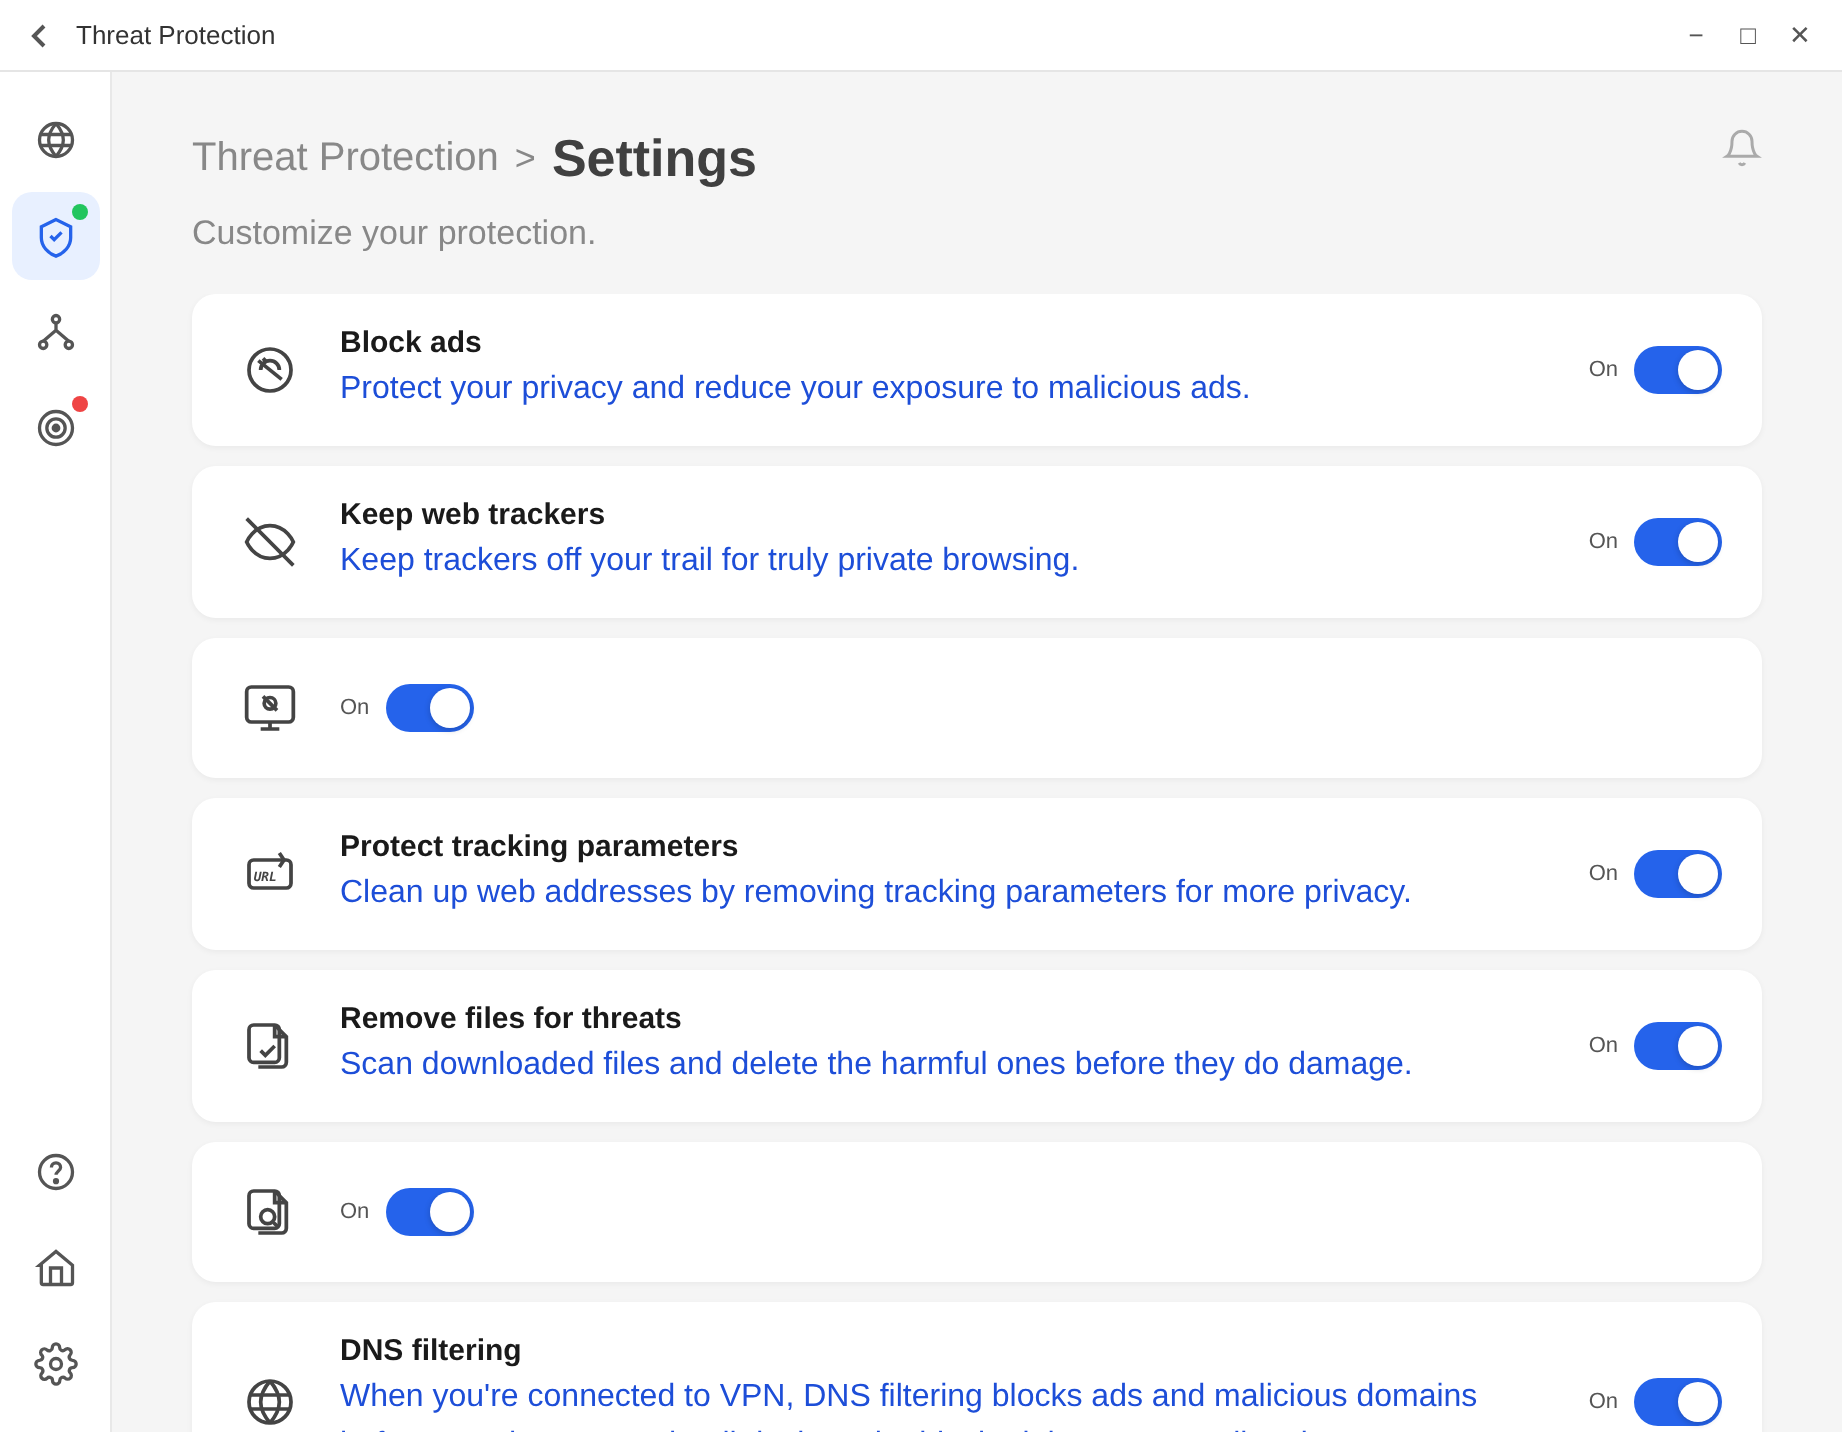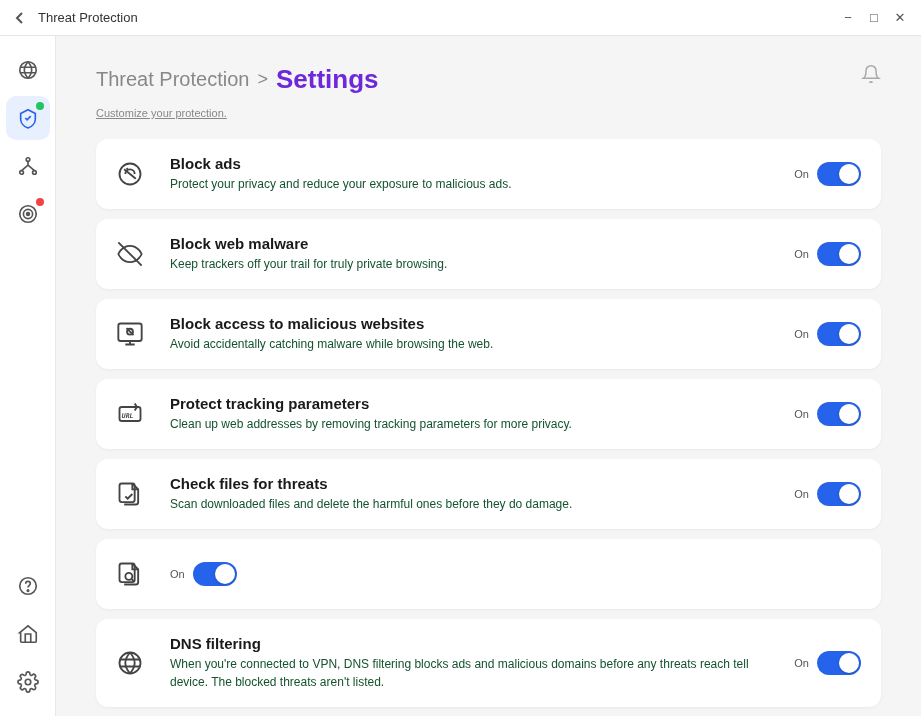--- a/index.html
+++ b/index.html
@@ -128,28 +128,27 @@
       color: #888;
       font-weight: 400;
     }
     .breadcrumb-chevron {
       font-size: 18px;
       color: #888;
     }
     .breadcrumb-current {
       font-size: 26px;
       font-weight: 700;
-      color: #6d28d9;
+      color: #404040;
     }
     .content-subtitle {
-      font-size: 11px;
+      font-size: 17px;
       color: #888;
       padding: 0 40px 20px 40px;
       flex-shrink: 0;
-      text-decoration: underline;
     }
     .notification-icon-top {
       color: #aaa;
       font-size: 18px;
       cursor: pointer;
     }
 
     
     .settings-list {
       flex: 1;
@@ -170,41 +169,41 @@
       display: flex;
       align-items: center;
       gap: 16px;
       box-shadow: 0 1px 3px rgba(0,0,0,0.05);
     }
     .setting-icon-wrap {
       width: 38px;
       height: 38px;
       display: flex;
       align-items: center;
-      justify-content: flex-start;
+      justify-content: center;
       flex-shrink: 0;
       font-style: italic;
     }
     .setting-icon-wrap svg {
       width: 28px;
       height: 28px;
       color: #444;
     }
     .setting-text {
       flex: 1;
     }
     .setting-title {
       font-size: 15px;
       font-weight: 600;
       color: #1a1a1a;
       margin-bottom: 3px;
     }
     .setting-desc {
-      font-size: 12px;
-      color: #14532d;
+      font-size: 16px;
+      color: #1d4ed8;
       line-height: 1.5;
     }
     .setting-control {
       display: flex;
       align-items: center;
       gap: 8px;
       flex-shrink: 0;
     }
     .setting-label {
       font-size: 11px;
@@ -355,41 +354,37 @@
           </div>
         </div>
         <div class="setting-card">
           <div class="setting-icon-wrap">
             <svg viewBox="0 0 24 24" fill="none" stroke="#444" stroke-width="1.6" width="28" height="28">
     <path d="M2 12s3-7 10-7 10 7 10 7-3 7-10 7-10-7-10-7z"></path>
     <line x1="2" y1="2" x2="22" y2="22"></line>
   </svg>
           </div>
           <div class="setting-text">
-            <div class="setting-title">Block web malware</div>
+            <div class="setting-title">Keep web trackers</div>
             <div class="setting-desc">Keep trackers off your trail for truly private browsing.</div>
           </div>
           <div class="setting-control">
             <span class="setting-label">On</span>
             <div class="toggle"></div>
           </div>
         </div>
         <div class="setting-card">
           <div class="setting-icon-wrap">
             <svg viewBox="0 0 24 24" fill="none" stroke="#444" stroke-width="1.6" width="28" height="28">
     <rect x="2" y="3" width="20" height="15" rx="2"></rect>
     <path d="M8 21h8M12 18v3"></path>
     <circle cx="12" cy="10" r="2.5"></circle>
     <line x1="9" y1="7" x2="15" y2="13"></line>
   </svg>
           </div>
-          <div class="setting-text">
-            <div class="setting-title">Block access to malicious websites</div>
-            <div class="setting-desc">Avoid accidentally catching malware while browsing the web.</div>
-          </div>
           <div class="setting-control">
             <span class="setting-label">On</span>
             <div class="toggle"></div>
           </div>
         </div>
         <div class="setting-card">
           <div class="setting-icon-wrap">
             <svg viewBox="0 0 24 24" fill="none" stroke="#444" stroke-width="1.6" width="28" height="28">
     <rect x="3" y="6" width="18" height="12" rx="2"></rect>
     <text x="5" y="15" font-size="5.5" fill="#444" stroke="none" font-family="monospace" font-weight="bold">URL</text>
@@ -408,21 +403,21 @@
         <div class="setting-card">
           <div class="setting-icon-wrap">
             <svg viewBox="0 0 24 24" fill="none" stroke="#444" stroke-width="1.6" width="28" height="28">
     <rect x="3" y="3" width="13" height="16" rx="2"></rect>
     <path d="M14 3l5 5v11a2 2 0 01-2 2H7"></path>
     <path d="M14 3v5h5"></path>
     <path d="M8 14l2 2 4-4"></path>
   </svg>
           </div>
           <div class="setting-text">
-            <div class="setting-title">Check files for threats</div>
+            <div class="setting-title">Remove files for threats</div>
             <div class="setting-desc">Scan downloaded files and delete the harmful ones before they do damage.</div>
           </div>
           <div class="setting-control">
             <span class="setting-label">On</span>
             <div class="toggle"></div>
           </div>
         </div>
         <div class="setting-card">
           <div class="setting-icon-wrap">
             <svg viewBox="0 0 24 24" fill="none" stroke="#444" stroke-width="1.6" width="28" height="28">

